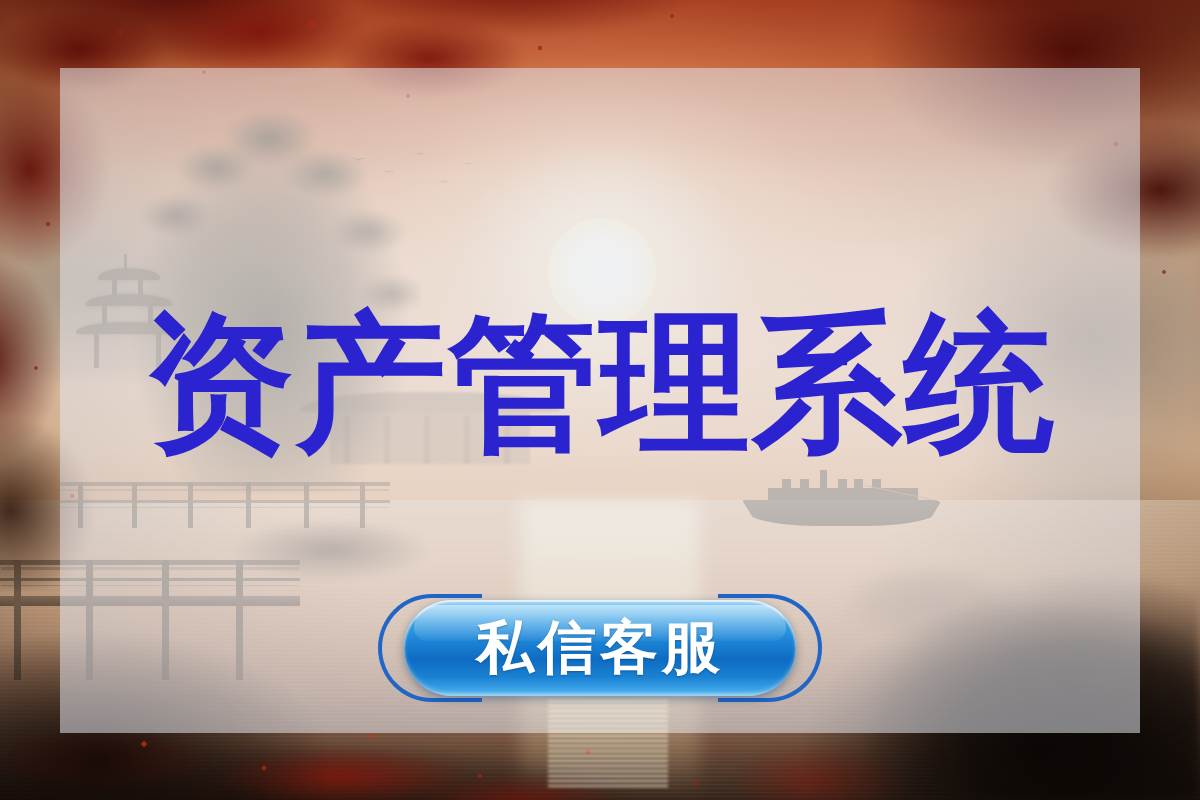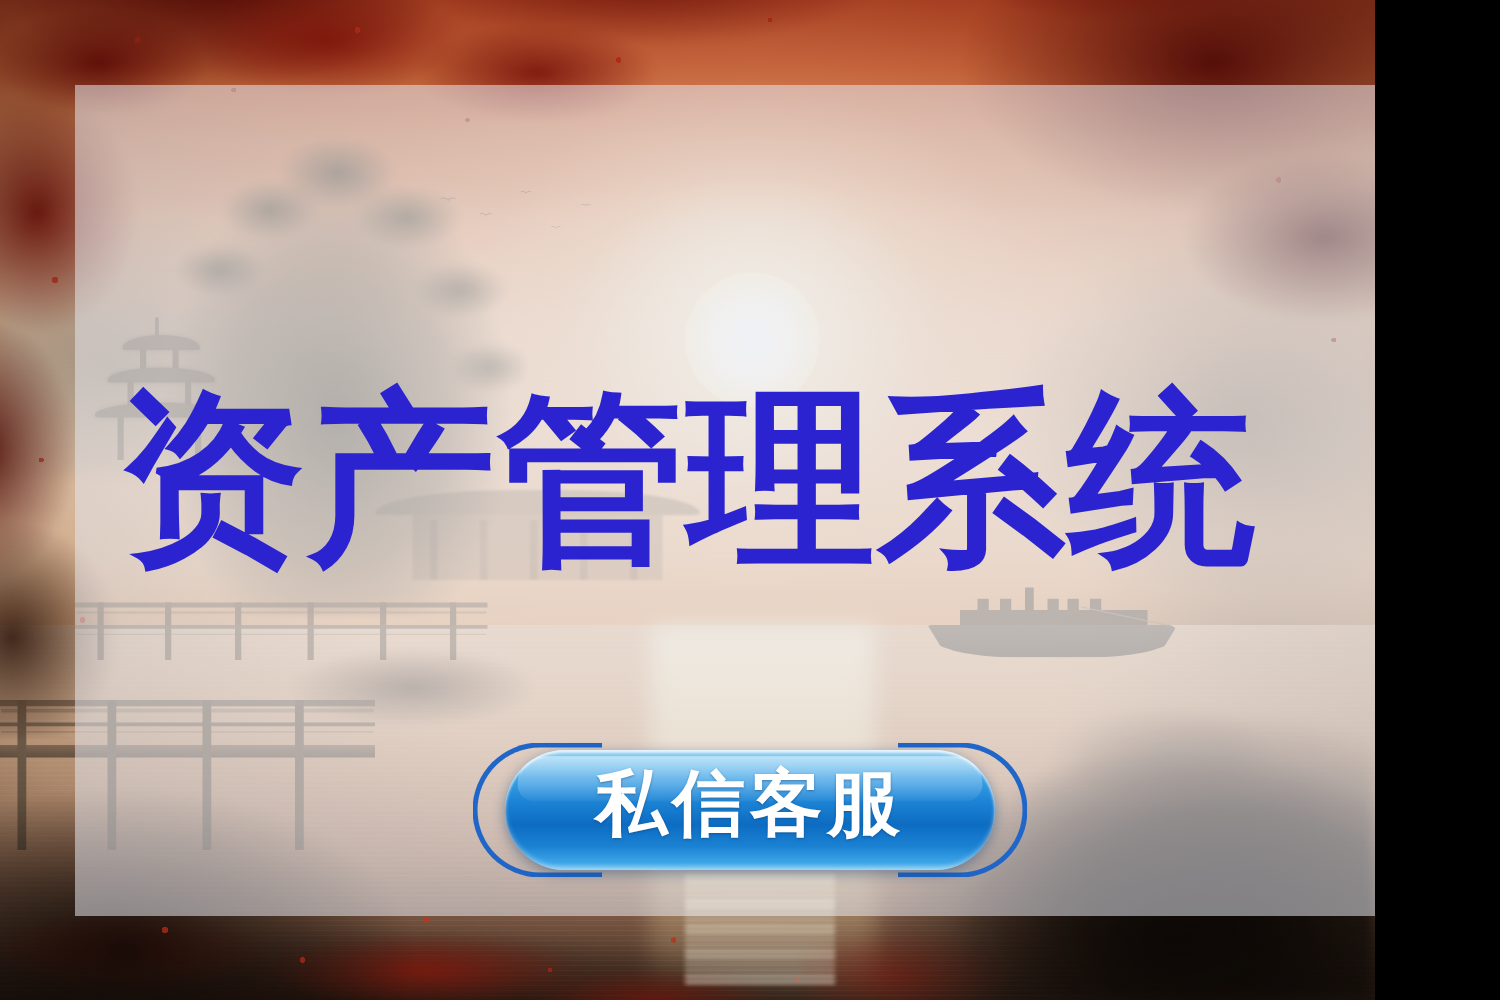--- a/index.html
+++ b/index.html
@@ -7,21 +7,21 @@
     margin: 0;
     padding: 0;
     background: #000;
   }
   body {
     font-family: "Liberation Sans", "DejaVu Sans", sans-serif;
   }
 
   .stage {
     position: relative;
-    width: 1100px;
+    width: 1200px;
     height: 800px;
     overflow: hidden;
     background: #1a0c08;
   }
 
   
   .scene {
     position: absolute;
     inset: 0;
     overflow: hidden;
@@ -505,21 +505,21 @@
     height: 36px;
     border-radius: 40px 40px 24px 24px;
     background: linear-gradient(to bottom,
       rgba(255,255,255,0.50), rgba(255,255,255,0.04));
     pointer-events: none;
   }
   .cta-label {
     position: relative;
     z-index: 2;
     color: #ffffff;
-    font-family: Liberation Mono, monospace;
+    font-family: Liberation Serif, serif;
     font-weight: 700;
     font-size: 58px;
     line-height: 58px;
     letter-spacing: 4px;
     text-shadow: 0 1px 2px rgba(8,54,100,0.45);
     white-space: nowrap;
   }
 </style>
 </head>
 <body>

